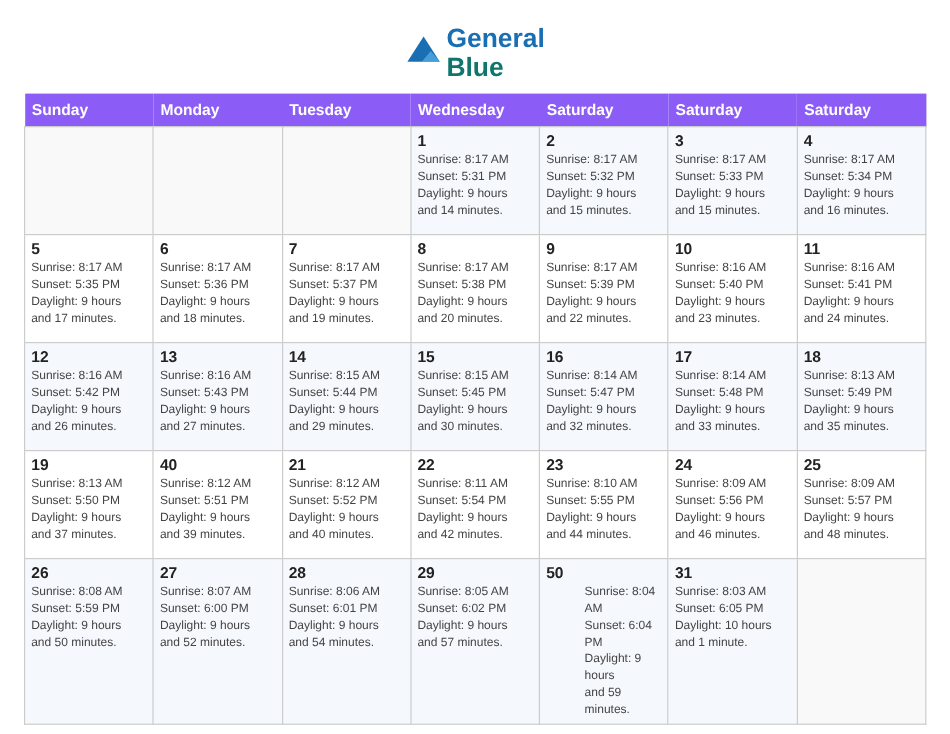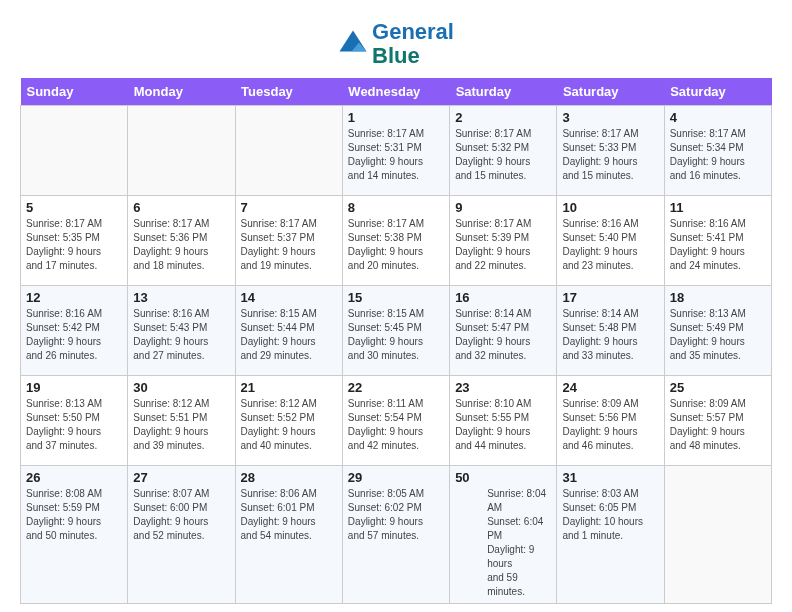--- a/index.html
+++ b/index.html
@@ -260,21 +260,21 @@
       </tr>
       <tr>
         <td>
           <span class="day-number">19</span>
           <div class="day-info" style="white-space: pre-line;">Sunrise: 8:13 AM
 Sunset: 5:50 PM
 Daylight: 9 hours
 and 37 minutes.</div>
         </td>
         <td>
-          <span class="day-number">30</span>
+          <span class="day-number">40</span>
           <div class="day-info" style="white-space: pre-line;">Sunrise: 8:12 AM
 Sunset: 5:51 PM
 Daylight: 9 hours
 and 39 minutes.</div>
         </td>
         <td>
           <span class="day-number">21</span>
           <div class="day-info" style="white-space: pre-line;">Sunrise: 8:12 AM
 Sunset: 5:52 PM
 Daylight: 9 hours

